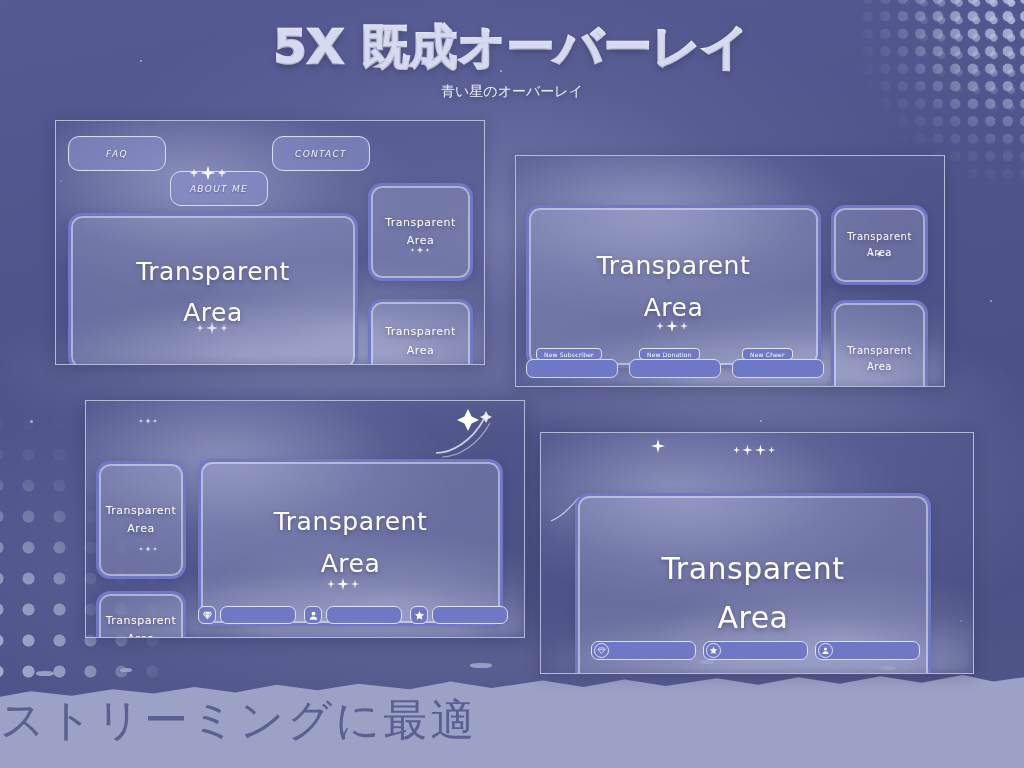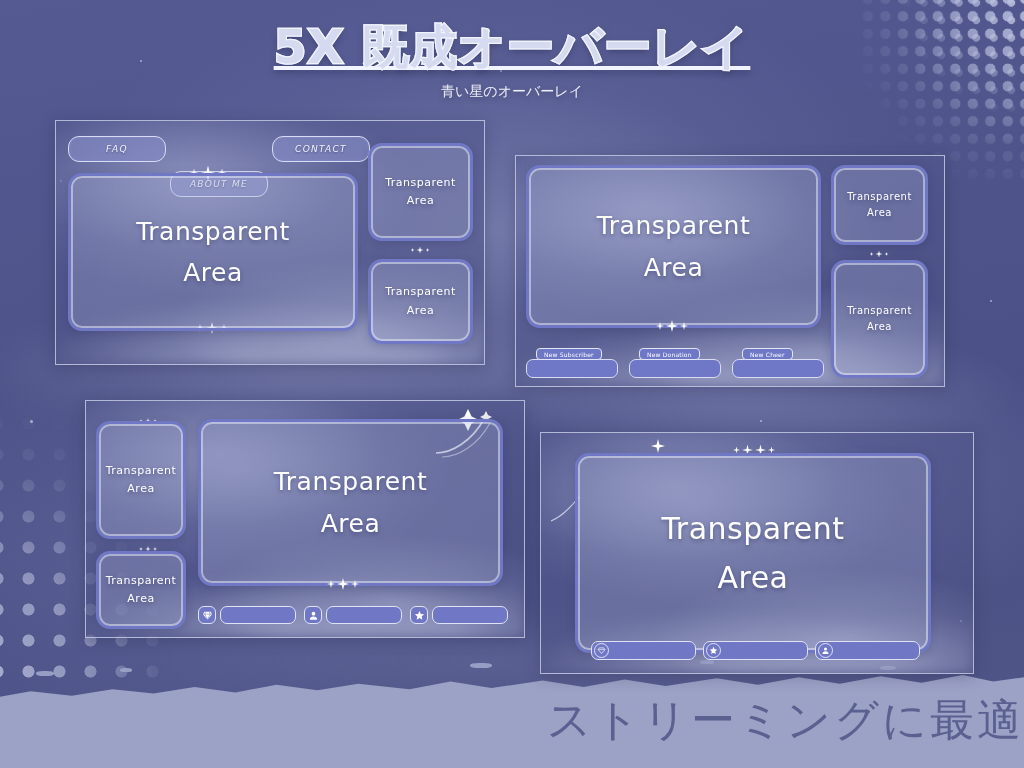--- a/index.html
+++ b/index.html
@@ -68,29 +68,28 @@
 
   
   .title {
     position:absolute; top:16px; left:0; right:0; text-align:center;
     font-size:47px; font-weight:700; letter-spacing:1px;
     color:#d6daf0;
     -webkit-text-stroke:2.5px #f2f4fd;
     paint-order:stroke fill;
     text-shadow:0 3px 7px rgba(40,44,82,0.55);
     font-family:"DejaVu Sans", sans-serif;
-    text-decoration:underline;
   }
   .subtitle {
     position:absolute; top:83px; left:0; right:0; text-align:center;
     font-size:14px; color:#eef0fa; font-weight:400;
     text-shadow:0 2px 5px rgba(40,44,82,0.5);
   }
   .footer-text {
-    position:absolute; bottom:18px; left:0; right:0; text-align:right;
+    position:absolute; bottom:18px; left:0; right:0; text-align:left;
     font-size:44px; color:#5a608f; letter-spacing:3px; font-weight:400;
   }
 
   
   .panel {
     position:absolute;
     border:1.5px solid rgba(214,218,240,0.75);
     background:
       radial-gradient(ellipse 70% 60% at 35% 30%, rgba(176,182,220,0.32), rgba(255,255,255,0) 70%),
       linear-gradient(160deg, rgba(86,92,146,0.55), rgba(72,77,130,0.55));
@@ -111,34 +110,34 @@
   }
 
   
   .tbox {
     position:absolute;
     border:3px solid #7078c6;
     border-radius:14px;
     background:rgba(168,174,212,0.30);
     box-shadow:inset 0 0 0 2px rgba(226,229,247,0.55), 0 2px 8px rgba(40,44,82,0.22);
     display:flex; flex-direction:column;
-    align-items:center; justify-content:center;
+    align-items:center; justify-content:center;margin-top:40px;
   }
   .tbox-label {
     color:#ffffff; text-align:center; line-height:1.65;
     text-shadow:0 2px 4px rgba(55,59,104,0.55);
     font-family:"DejaVu Sans", sans-serif;
     font-weight:400;
     letter-spacing:0.5px;
   }
   .tbox-label .l2 { display:block; }
 
   
   .pill {
-    position:absolute; height:26px;
+    position:absolute; height:35px;
     border:1.6px solid #d9dcf2;
     border-radius:11px;
     background:rgba(134,141,199,0.62);
     box-shadow:inset 0 0 0 1.5px rgba(126,133,195,0.6);
     display:flex; align-items:center; justify-content:center;
   }
   .pill-label {
     font-size:9px; color:#f2f3fc; font-style:italic; letter-spacing:1.3px;
     text-shadow:0 1px 2px rgba(50,54,98,0.6);
   }

